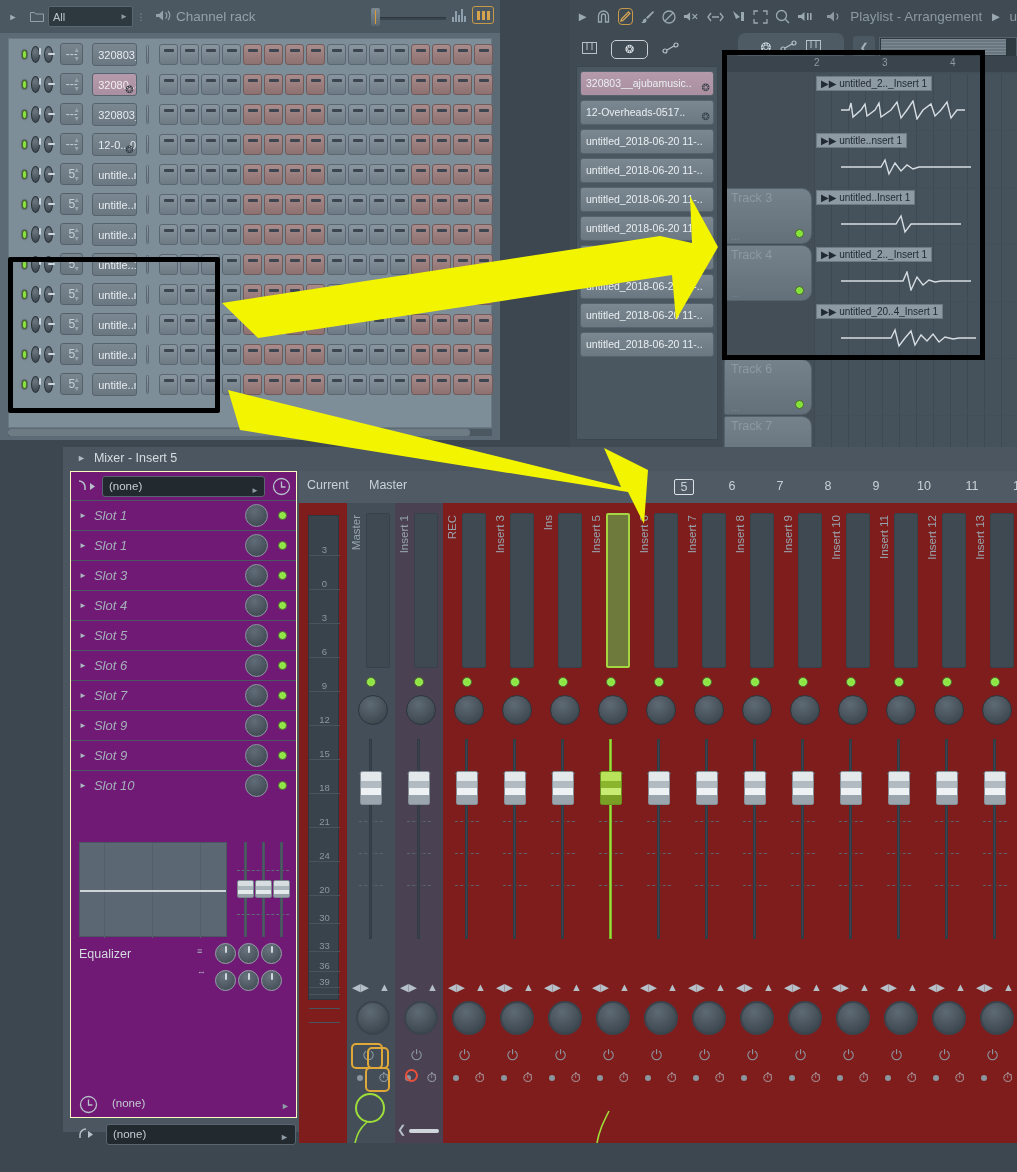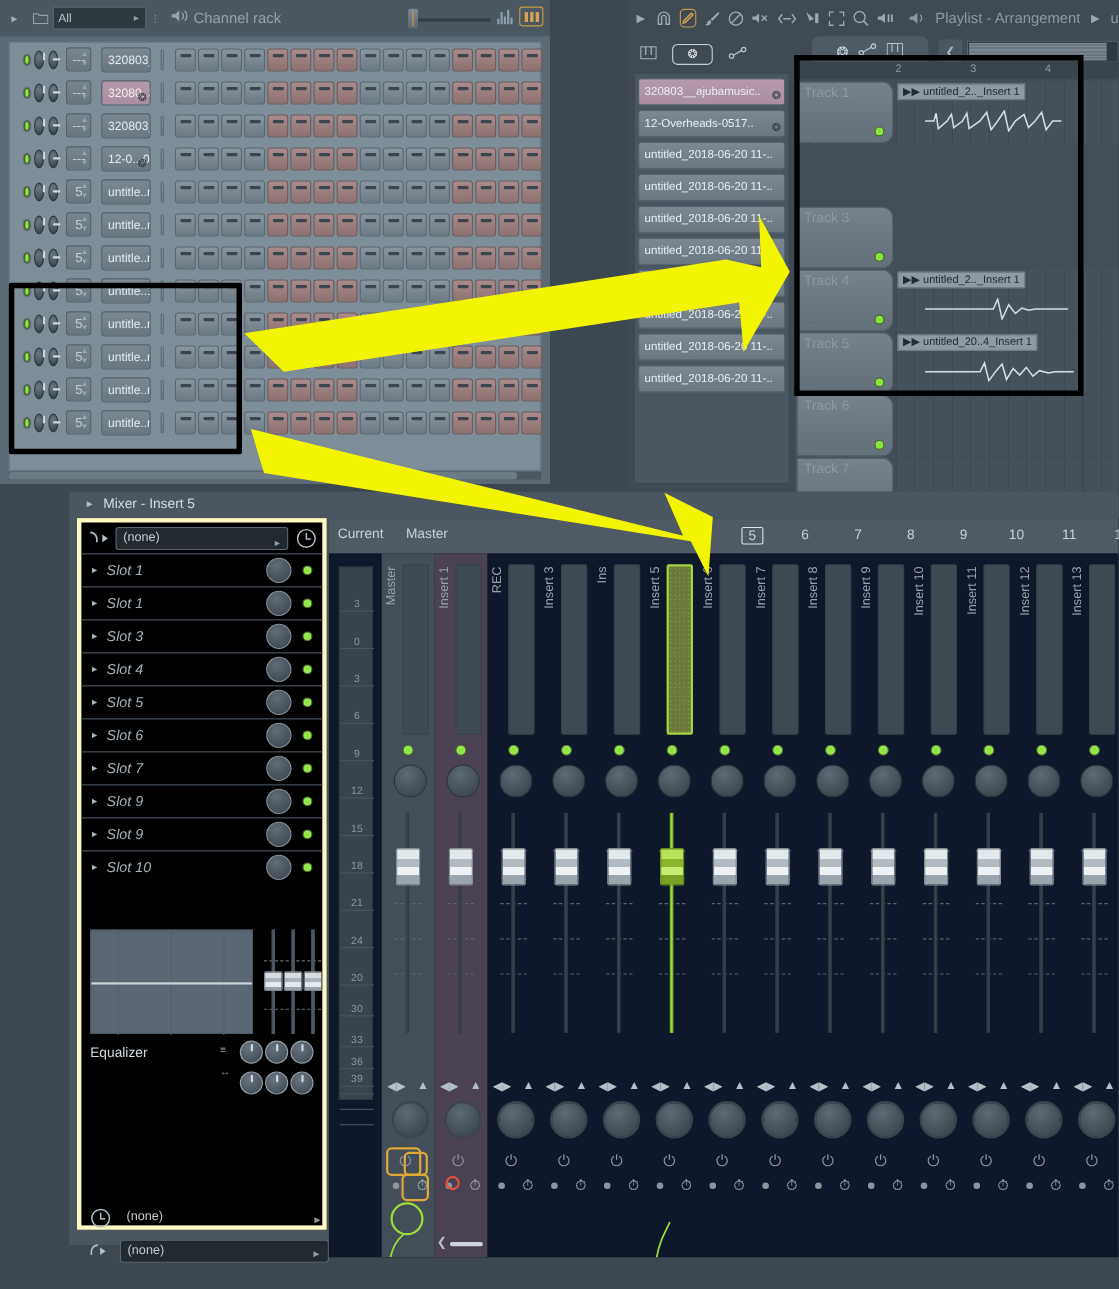--- a/index.html
+++ b/index.html
@@ -130,21 +130,21 @@
   .clip-lbl { position:absolute; left:2px; top:2px; height:15px; background:#8d99a3; border:1px solid #6d7a84;
       color:#222b33; font-size:10px; line-height:13px; padding:0 4px; white-space:nowrap; overflow:hidden;}
   .wave { position:absolute; left:2px; top:26px; height:20px; }
   .sel-box-pl { position:absolute; left:152px; top:50px; width:313px; height:310px; border:5px solid #000; pointer-events:none;}
 
   
   #mixer { position:absolute; left:63px; top:447px; width:954px; height:685px; background:#4b5660; }
   .mx-title { position:absolute; left:0; top:0; width:954px; height:22px; display:flex; align-items:center; gap:8px; padding-left:14px; color:#d6dde2; font-size:12.5px;}
   .mx-title .ar { color:#b0bcc4; font-size:9px; }
 
-  .mx-left { position:absolute; left:7px; top:24px; width:227px; height:647px; background:#000000; border:4px solid #fef9c3;}
+  .mx-left { position:absolute; left:7px; top:24px; width:227px; height:647px; background:#701a75; border:1px solid #fef9c3;}
   .mx-presetrow { height:28px; display:flex; align-items:center; gap:6px; padding:0 5px;}
   .mx-ic-round { width:20px; height:20px; color:#b6c1c9; display:flex;align-items:center;justify-content:center; font-size:13px;}
   .mx-presetbox { flex:1; height:21px; background:#22292f; border:1px solid #596671; border-radius:3px;
        color:#c6ced4; font-size:11.5px; line-height:19px; padding-left:6px; position:relative;}
   .mx-presetbox .ar { position:absolute; right:5px; top:4px; font-size:8px; color:#8e9ba4;}
   .slot { height:30px; border-top:1px solid #4b5764; display:flex; align-items:center; padding-left:8px; position:relative;}
   .slot .car { color:#aab5bd; font-size:8px; margin-right:7px;}
   .slot .nm { color:#a4b0b8; font-size:13px; font-style:italic; }
   .slot .kb { position:absolute; right:28px; top:3px; width:23px; height:23px; border-radius:50%;
       background: radial-gradient(circle at 40% 30%, #606c77, #39424a); border:1px solid #8b97a0;}
@@ -167,21 +167,21 @@
   .eq-kn:after{content:'';position:absolute;left:9px;top:2px;width:2px;height:7px;background:#cfd7dc;border-radius:1px;}
   .eq-axis { position:absolute; left:118px; color:#aeb9c1; font-size:9px;}
 
   .mx-none1 { position:absolute; left:1px; top:618px; width:224px; height:28px; display:flex; align-items:center; gap:8px; padding-left:6px;}
   .mx-none2 { position:absolute; left:1px; top:648px; width:224px; height:28px; display:flex; align-items:center; gap:8px; padding-left:6px;}
   .mx-nonebox { flex:1; height:21px; color:#c3cbd1; font-size:11.5px; line-height:19px; padding-left:6px; position:relative;}
   .mx-nonebox.dark { background:#22292f; border:1px solid #596671; border-radius:3px;}
   .mx-nonebox .ar { position:absolute; right:6px; top:3px; font-size:9px; color:#8e9ba4;}
 
   
-  .mx-right { position:absolute; left:236px; top:24px; width:718px; height:672px; background:#0f172a; overflow:hidden;}
+  .mx-right { position:absolute; left:236px; top:24px; width:718px; height:672px; background:#7f1d1d; overflow:hidden;}
   .mx-numrow { position:absolute; left:0; top:0; width:718px; height:32px; background:#4f5a64;}
   .mx-numrow .lbl { position:absolute; top:7px; color:#c9d1d7; font-size:12.5px;}
   .mx-numrow .num { position:absolute; top:8px; color:#c9d1d7; font-size:12.5px; text-align:center; width:20px;}
   .mx-numrow .num.sel { border:1px solid #dde3e7; border-radius:2px; }
 
   .scale { position:absolute; left:9px; top:44px; width:31px; height:485px; background:#39434c; border:1px solid #2e373e;}
   .scale div { position:absolute; left:0; width:31px; text-align:center; color:#8b98a1; font-size:9.5px;
       border-bottom:1px solid #4a545d;}
 
   .strip { position:absolute; top:32px; width:48px; height:640px; }
@@ -708,36 +708,46 @@
         <div class="pl-file">untitled_2018-06-20 11-..</div>
         <div class="pl-file">untitled_2018-06-20 11-..</div>
         <div class="pl-file">untitled_2018-06-20 11-..</div>
       </div>
     <div class="pl-tracks" id="pl-tracks">
         <div class="pl-ruler">
           <span style="left:92px">2</span>
           <span style="left:160px">3</span>
           <span style="left:228px">4</span>
         </div>
-        <div class="trk" style="top: 18px;"><span>Track 1</span><span class="dots">...</span><span class="led"></span></div>
         <div class="lane" style="top: 18px;">
           <div class="clip-lbl">▶▶ untitled_2.._Insert 1</div>
           <svg class="wave" width="190" height="20" viewBox="0 0 140 20">
             <path d="M0 10 L8 10 L10 3 L12 17 L20 10 L24 4 L26 16 L34 10 L38 3 L40 17 L50 10 L56 2 L60 18 L66 10 L72 1 L76 19 L82 10 L90 4 L94 16 L100 10 L106 2 L110 18 L116 10 L124 10" stroke="#d6dde2" stroke-width="1.4" fill="none"></path>
           </svg>
         </div>
+        <div class="lane" style="top: 75px;">
+          <div class="clip-lbl">▶▶ untitle..nsert 1</div>
+          <svg class="wave" width="190" height="20" viewBox="0 0 140 20">
+            <path d="M0 10 L40 10 L44 3 L48 17 L54 6 L60 14 L66 8 L72 12 L78 10 L130 10" stroke="#d6dde2" stroke-width="1.4" fill="none"></path>
+          </svg>
+        </div>
         <div class="trk" style="top: 132px;"><span>Track 3</span><span class="dots">...</span><span class="led"></span></div>
+        <div class="lane" style="top: 132px;">
+          <div class="clip-lbl">▶▶ untitled..Insert 1</div>
+          <svg class="wave" width="190" height="20" viewBox="0 0 140 20">
+            <path d="M0 10 L55 10 L60 2 L64 18 L70 10 L120 10" stroke="#d6dde2" stroke-width="1.4" fill="none"></path>
+          </svg>
+        </div>
         <div class="trk" style="top: 189px;"><span>Track 4</span><span class="dots">...</span><span class="led"></span></div>
         <div class="lane" style="top: 189px;">
           <div class="clip-lbl">▶▶ untitled_2.._Insert 1</div>
           <svg class="wave" width="190" height="20" viewBox="0 0 140 20">
             <path d="M0 10 L62 10 L66 1 L70 19 L76 6 L82 14 L88 9 L94 11 L100 10 L130 10" stroke="#d6dde2" stroke-width="1.4" fill="none"></path>
           </svg>
         </div>
-        <div class="trk" style="top: 246px;"><span>Track 5</span><span class="dots">...</span><span class="led"></span></div>
         <div class="lane" style="top: 246px;">
           <div class="clip-lbl">▶▶ untitled_20..4_Insert 1</div>
           <svg class="wave" width="190" height="20" viewBox="0 0 140 20">
             <path d="M0 10 L50 10 L54 2 L58 18 L64 10 L70 3 L74 17 L80 7 L86 13 L92 6 L98 14 L104 9 L112 11 L118 10 L135 10" stroke="#d6dde2" stroke-width="1.4" fill="none"></path>
           </svg>
         </div>
         <div class="trk" style="top: 303px;"><span>Track 6</span><span class="dots">...</span><span class="led"></span></div>
         <div class="lane" style="top: 303px;"></div>
         <div class="trk" style="top: 360px;"><span>Track 7</span></div>
         <div class="lane" style="top: 360px;"></div>

